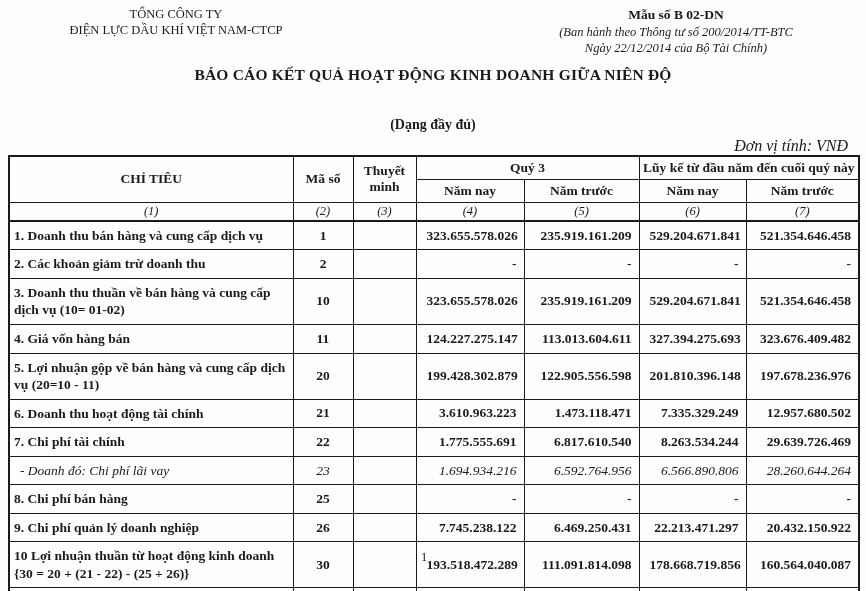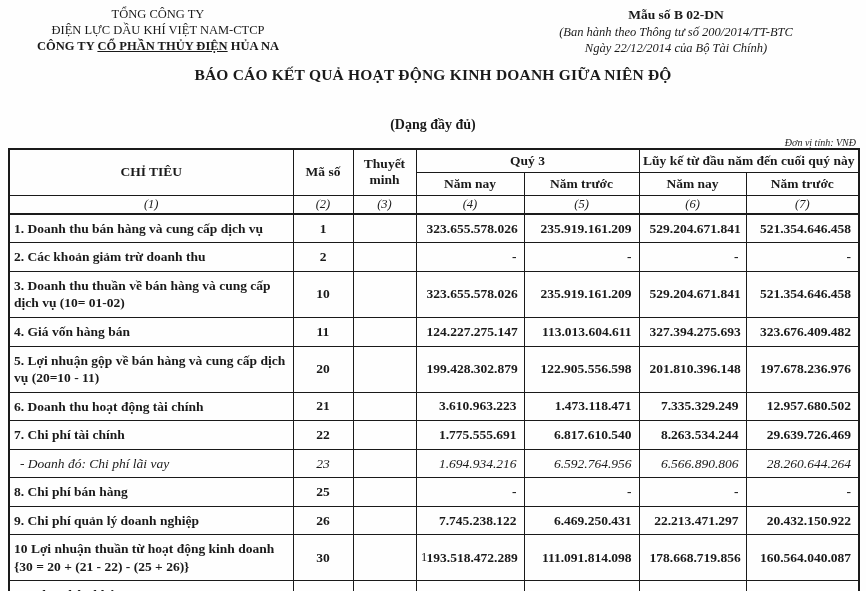--- a/index.html
+++ b/index.html
@@ -2,34 +2,34 @@
 <html><head>
 <meta charset="utf-8">
 <style>
   * { margin:0; padding:0; box-sizing:border-box; }
   html,body { background:#e8e8e8; }
   body { width:866px; height:591px; font-family:"Liberation Serif","DejaVu Serif",serif; color:#1a1a1a; }
   .page {
     position:relative; width:866px; height:591px; background:#fefefe; overflow:hidden;
   }
   
-  .letterhead { display:flex; justify-content:space-between; padding:6px 10px 0 8px; }
+  .letterhead { display:flex; justify-content:space-between; padding:6px 10px 0 26px; }
   .org-block { width:300px; text-align:center; font-size:12.5px; line-height:1.28; }
   .org-block .org-l3 { font-weight:bold; }
   .org-l3 .u { text-decoration:underline; }
   .form-block { width:360px; text-align:center; font-size:12.5px; line-height:1.3; }
   .form-no { font-weight:bold; font-size:13.5px; }
   .form-ref { font-style:italic; }
   
   .title-block { text-align:center; margin-top:8px; line-height:1.45; }
   .title-main { font-weight:bold; font-size:15.5px; letter-spacing:.2px; }
   .title-sub  { font-weight:bold; font-size:14px;margin-top:28px; }
   .title-period { font-size:14px; }
   
-  .unit-line { text-align:right; font-style:italic; font-size:10px; padding-right:10px; margin-top:2px; }
+  .unit-line { text-align:right; font-style:italic; font-size:16px; padding-right:18px; margin-top:2px; }
   
   table { border-collapse:collapse; table-layout:fixed; margin-left:8px; width:850px; }
   table, th, td { border:1px solid #1a1a1a; }
   table { border-width:2px; }
   th { font-size:13.5px; font-weight:bold; padding:3px 2px; vertical-align:middle; }
   tr.idx-row td { font-size:12.5px; font-style:italic; text-align:center; padding:1px 2px; border-bottom-width:2px; }
   td { font-size:13.5px; vertical-align:middle; }
   td.lbl { font-weight:bold; text-align:left; padding:5px 3px 5px 4px; line-height:1.3; }
   td.ms  { font-weight:bold; text-align:center; padding:5px 2px; }
   td.num { font-weight:bold; text-align:right; padding:5px 7px 5px 10px; white-space:nowrap; }
@@ -41,21 +41,20 @@
 </style>
 </head>
 <body>
 
 <div class="page">
 
   <div class="letterhead">
     <div class="org-block">
       <div>TỔNG CÔNG TY</div>
       <div>ĐIỆN LỰC DẦU KHÍ VIỆT NAM-CTCP</div>
-      <div class="org-l3"><span>CÔNG TY </span><span class="u">CỔ PHẦN THỦY ĐIỆN</span><span> HỦA NA</span></div>
     </div>
     <div class="form-block">
       <div class="form-no">Mẫu số B 02-DN</div>
       <div class="form-ref">(Ban hành theo Thông tư số 200/2014/TT-BTC</div>
       <div class="form-ref">Ngày 22/12/2014 của Bộ Tài Chính)</div>
     </div>
   </div>
 
   <div class="title-block">
     <div class="title-main">BÁO CÁO KẾT QUẢ HOẠT ĐỘNG KINH DOANH GIỮA NIÊN ĐỘ</div>

